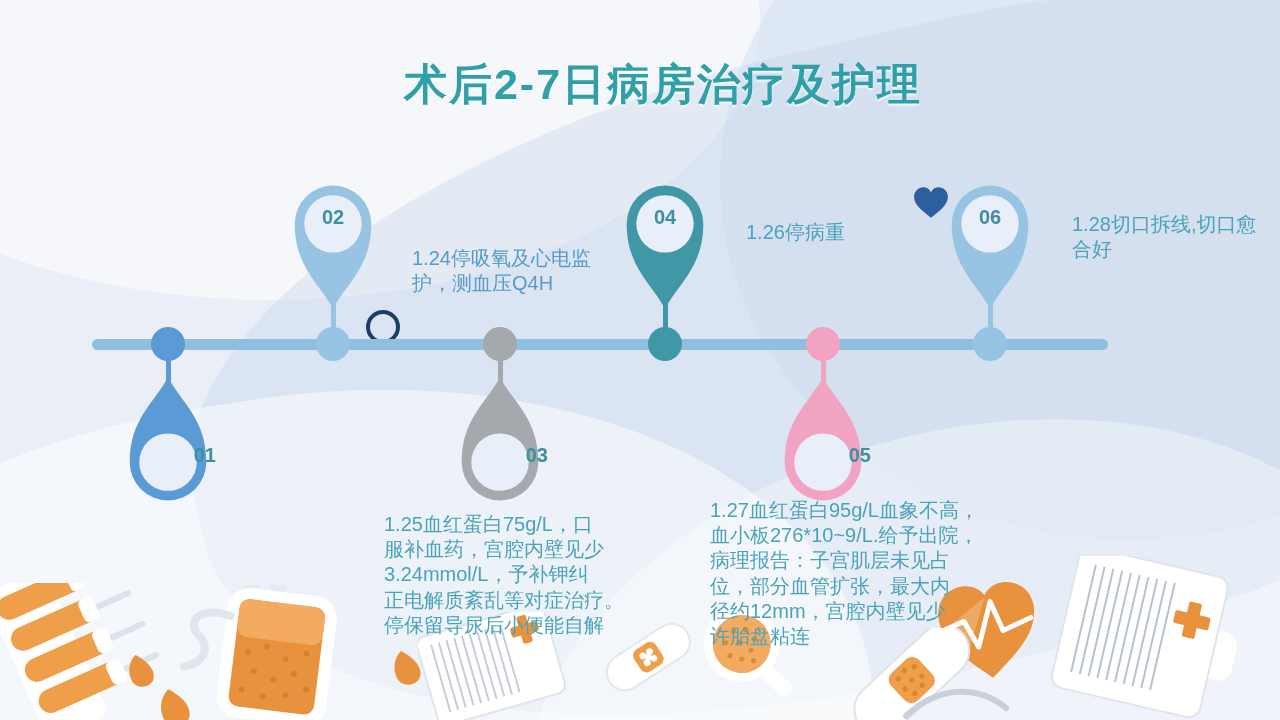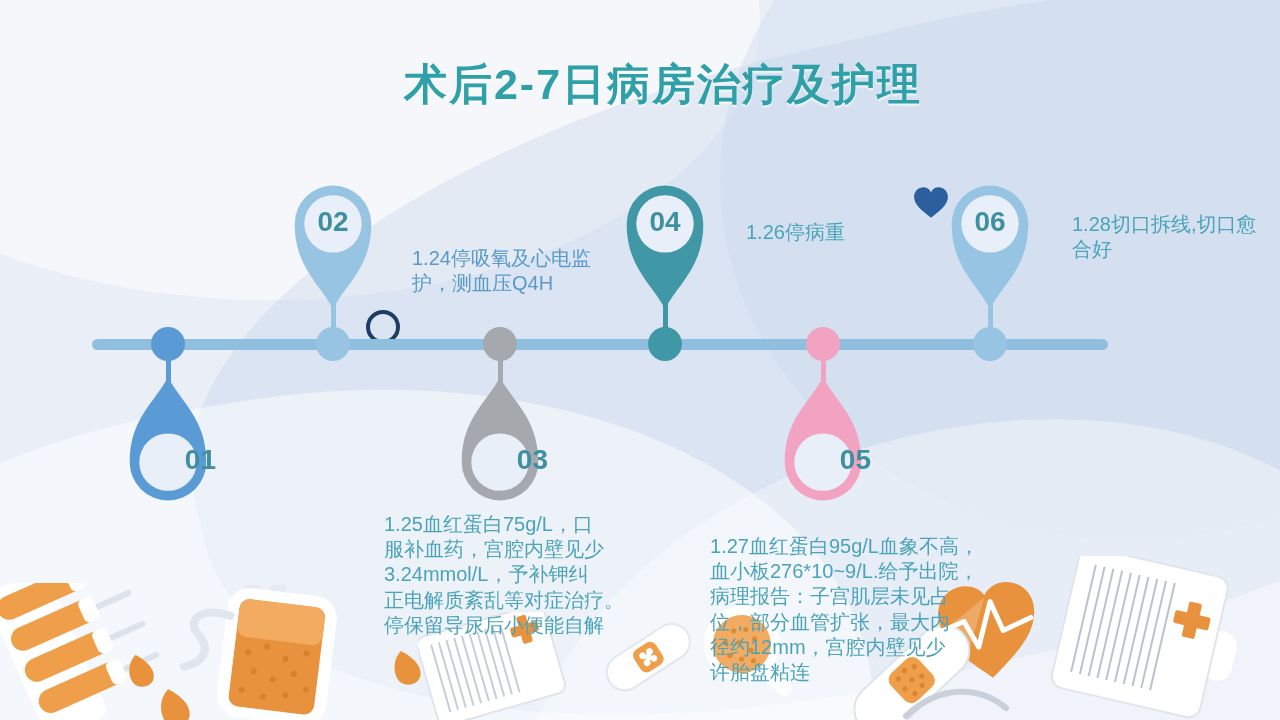--- a/index.html
+++ b/index.html
@@ -27,21 +27,21 @@
     background:var(--bar,#90bedf);z-index:3;}
 
   .dot{position:absolute;top:327px;width:34px;height:34px;border-radius:50%;z-index:5;}
   .stem{position:absolute;width:5px;z-index:2;}
   .stem.above{top:304px;height:42px;}
   .stem.below{top:344px;height:38px;}
 
   .pin{position:absolute;width:96px;height:134px;z-index:3;}
   .pin.above{top:176px;}
   .pin.below{top:376px;transform:rotate(180deg);}
-  .num{position:absolute;width:96px;text-align:center;font-size:28px;font-weight:bold;
+  .num{position:absolute;width:96px;text-align:center;font-size:20px;font-weight:bold;
     color:var(--number-color,#3e8fa0);z-index:6;}
   .num.above{top:206px;}
   .num.below{top:444px;text-align:right;}
 
   .note{position:absolute;font-size:20px;line-height:1.26;z-index:6;
     color:var(--note-teal,#4aa3b8);white-space:pre-line;}
   .note.blue{color:var(--note-blue,#5a9ac9);margin-top:24px;}
 
   .ring{position:absolute;left:366px;top:310px;width:26px;height:26px;border-radius:50%;
     border:4px solid var(--navy-ring,#1e3d66);z-index:1;background:transparent;}
@@ -53,21 +53,21 @@
   .stem.i1{left:166px;background:var(--pin1);} .stem.i2{left:331px;background:var(--pin2);}
   .stem.i3{left:498px;background:var(--pin3);} .stem.i4{left:663px;background:var(--pin4);}
   .stem.i5{left:821px;background:var(--pin5);} .stem.i6{left:988px;background:var(--pin6);}
   .pin.i1,.num.i1{left:120px;} .pin.i2,.num.i2{left:285px;}
   .pin.i3,.num.i3{left:452px;} .pin.i4,.num.i4{left:617px;}
   .pin.i5,.num.i5{left:775px;} .pin.i6,.num.i6{left:942px;}
   .note.n1{left:76px;top:514px;width:220px;}
   .note.n2{left:412px;top:222px;width:230px;}
   .note.n3{left:384px;top:512px;width:250px;}
   .note.n4{left:746px;top:220px;width:180px;}
-  .note.n5{left:710px;top:534px;width:300px;}
+  .note.n5{left:710px;top:498px;width:300px;}
   .note.n6{left:1072px;top:212px;width:210px;}
 </style>
 </head>
 <body>
 
 <div class="slide">
 
   <div class="bgA"></div>
   <div class="bgC"></div>
   <div class="bgB"></div>

